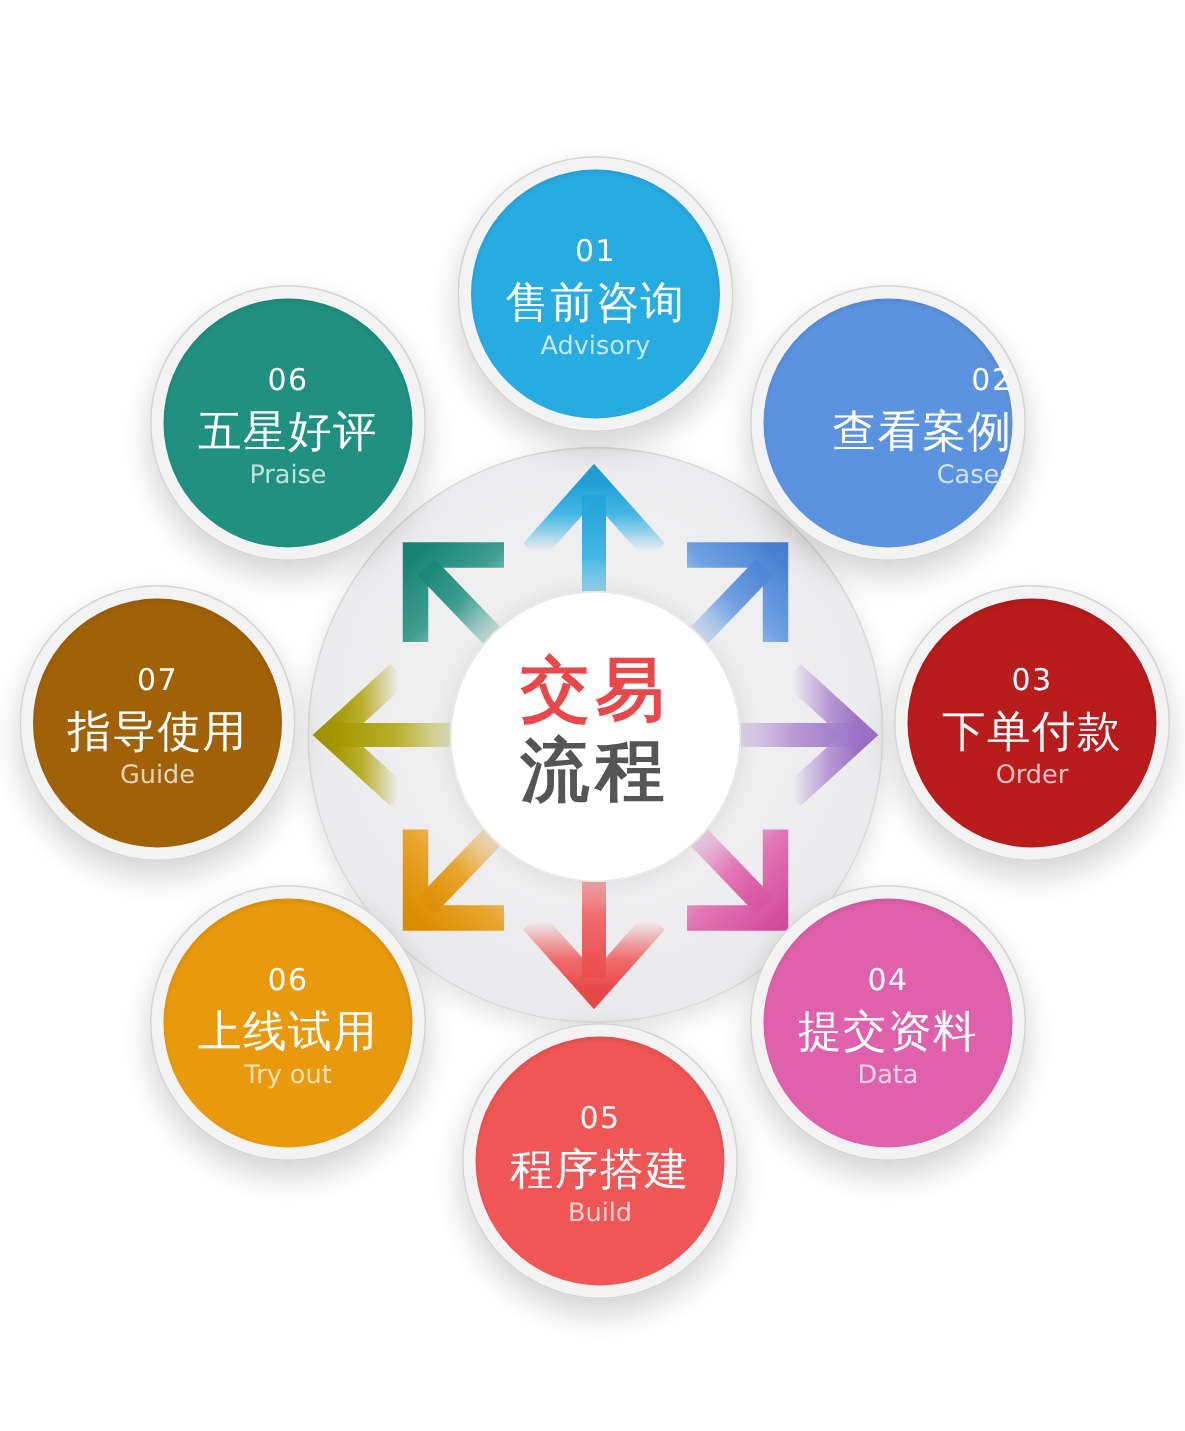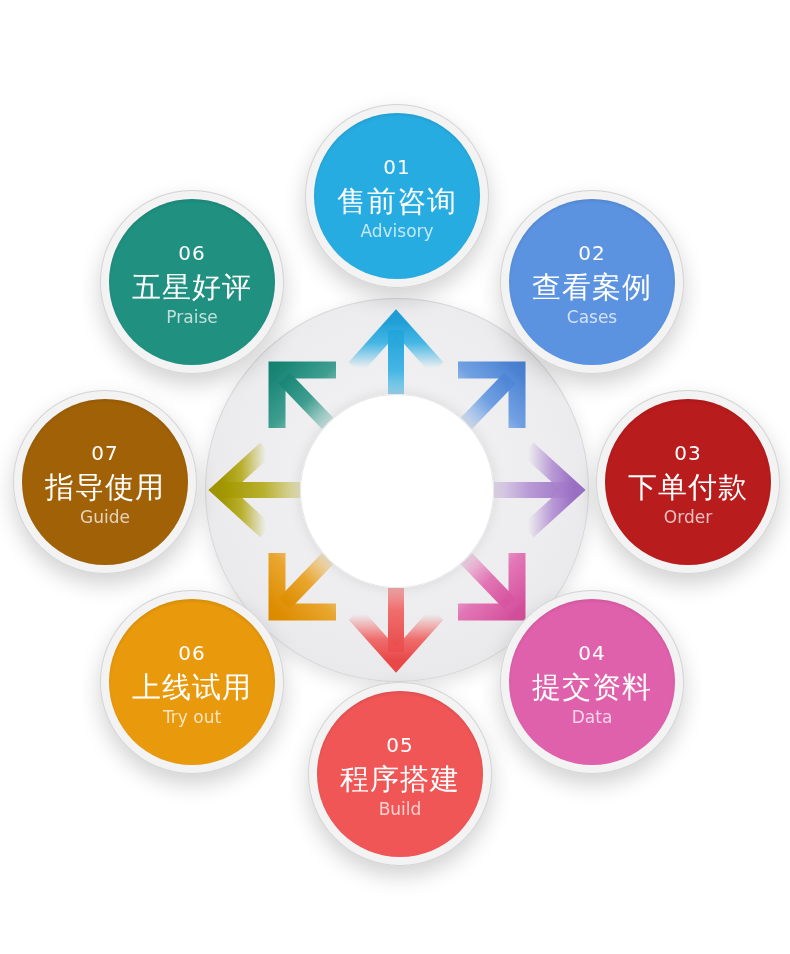--- a/index.html
+++ b/index.html
@@ -133,31 +133,35 @@
     </g>
 
     <g>
       <line x1="334" y1="430" x2="284" y2="378" stroke="url(#g-ul)" stroke-width="16"></line>
       <polyline points="336,370 277,370 277,428" fill="none" stroke="url(#g-ul)" stroke-width="17" stroke-linejoin="miter"></polyline>
     </g>
   </svg>
 
   <div class="inner-disk"></div>
 
+  <div class="center-title">
+    <span class="l1">交易</span>
+    <span class="l2">流程</span>
+  </div>
 
   <div class="step" style="left:305px; top:104px;">
     <div class="fill" style="background:#27ace2;">
       <div class="num">01</div>
       <div class="cn">售前咨询</div>
       <div class="en">Advisory</div>
     </div>
   </div>
 
   <div class="step" style="left:500px; top:190px;">
-    <div class="fill" style="background:#5b93e0;">
+    <div class="fill" style="background:#5b93e0;align-items:flex-end;">
       <div class="num">02</div>
       <div class="cn">查看案例</div>
       <div class="en">Cases</div>
     </div>
   </div>
 
   <div class="step" style="left:596px; top:390px;">
     <div class="fill" style="background:#b91c1c;">
       <div class="num">03</div>
       <div class="cn">下单付款</div>

